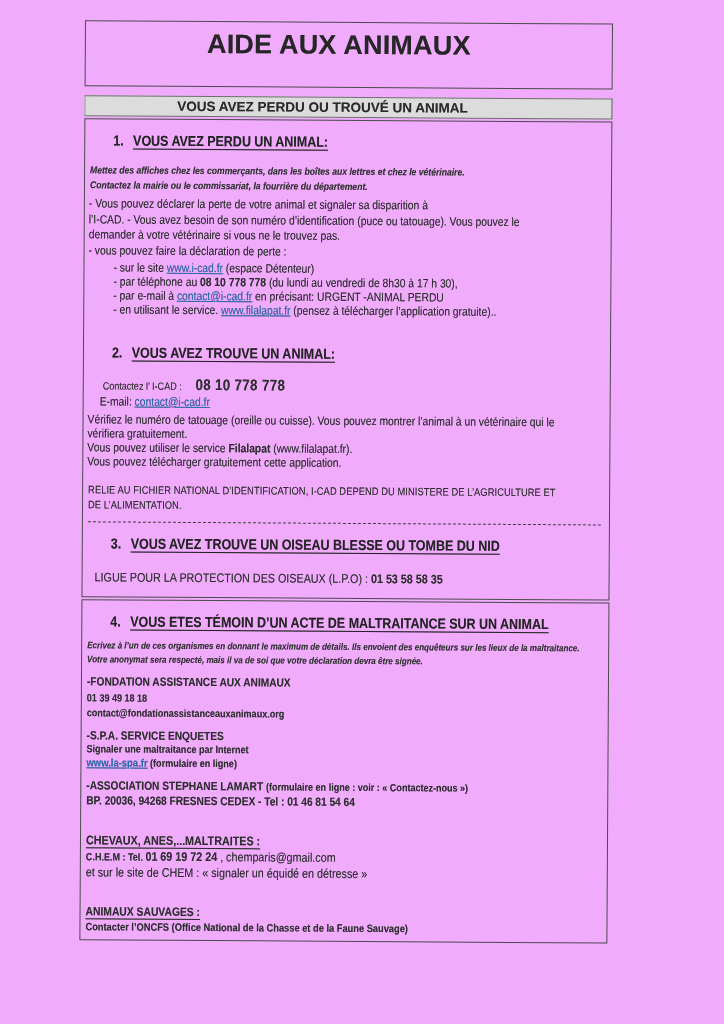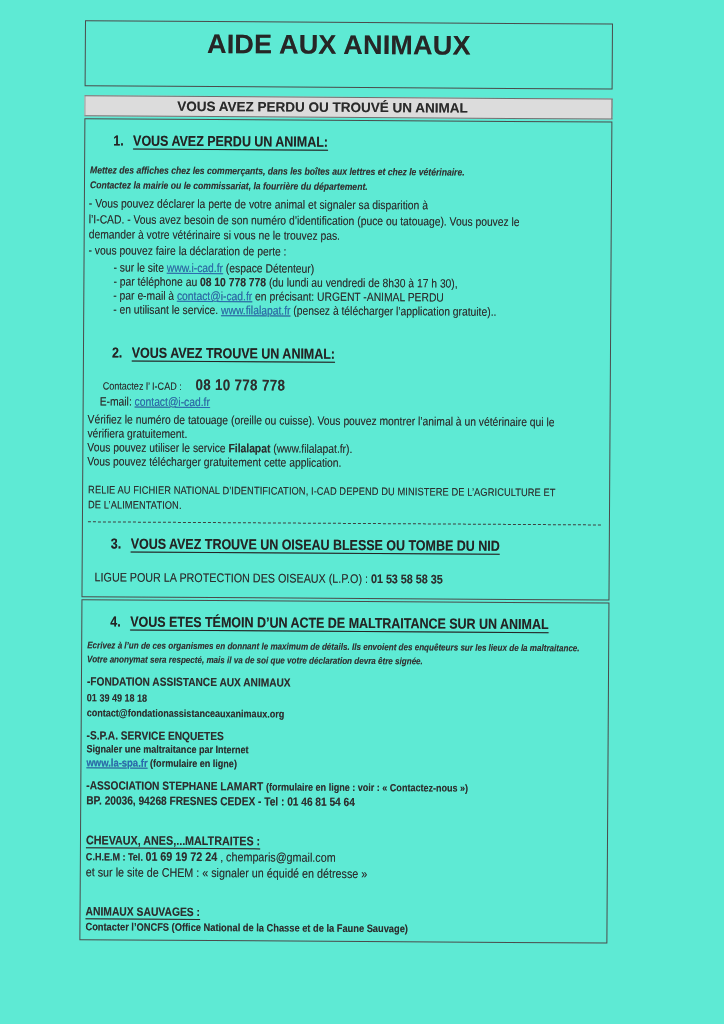--- a/index.html
+++ b/index.html
@@ -1,18 +1,18 @@
 <!DOCTYPE html>
 <html><head>
 <meta charset="utf-8">
 <style>
   html,body{margin:0;padding:0;background:#ffffff;}
   .page{
     position:relative;width:724px;height:1024px;overflow:hidden;
-    background:#5eead4;color:#2e2e2e;
+    background:#f0abfc;color:#2e2e2e;
     font-family:"Liberation Sans","DejaVu Sans",sans-serif;
     text-shadow:0 0 .4px rgba(40,40,40,.45);
   }
   .sheet{position:absolute;inset:0;transform:rotate(.35deg);transform-origin:50% 50%;}
 
   .titlebox{position:absolute;left:82px;top:22px;width:526px;height:64px;border:1.6px solid #4b4b4b;}
   .doc-title{margin-top:7px;text-align:center;transform:translateX(-10px);
     font-size:27px;font-weight:bold;color:#262626;letter-spacing:.2px;}
 
   .banner{position:absolute;left:82px;top:97px;width:526px;height:19px;

